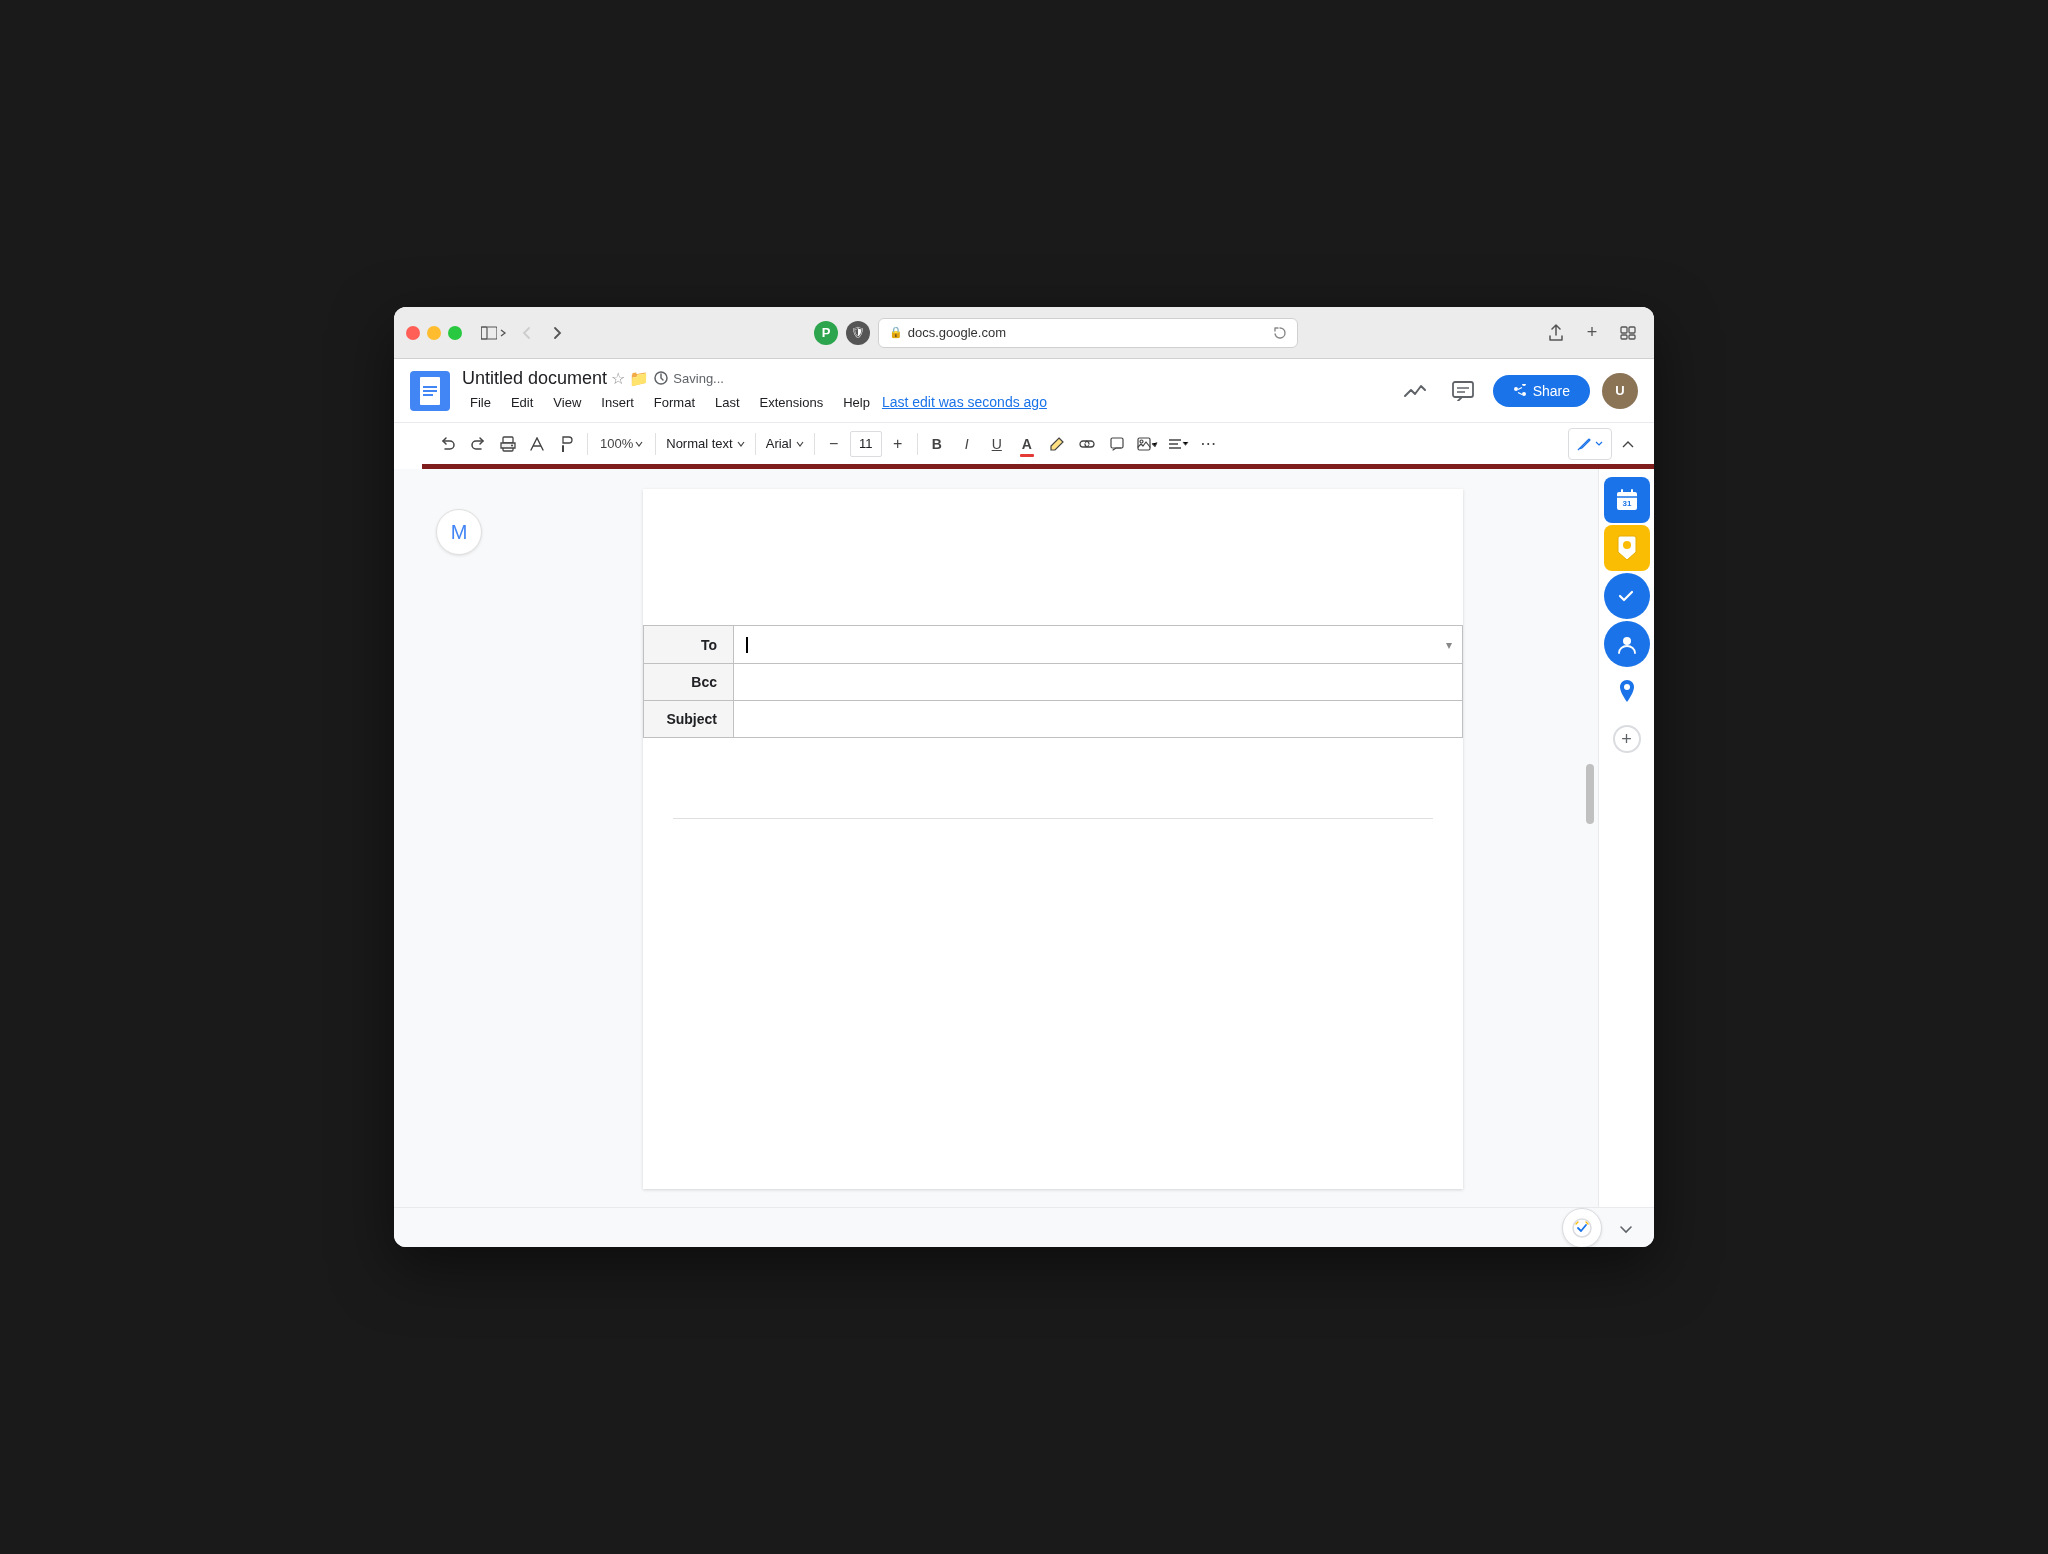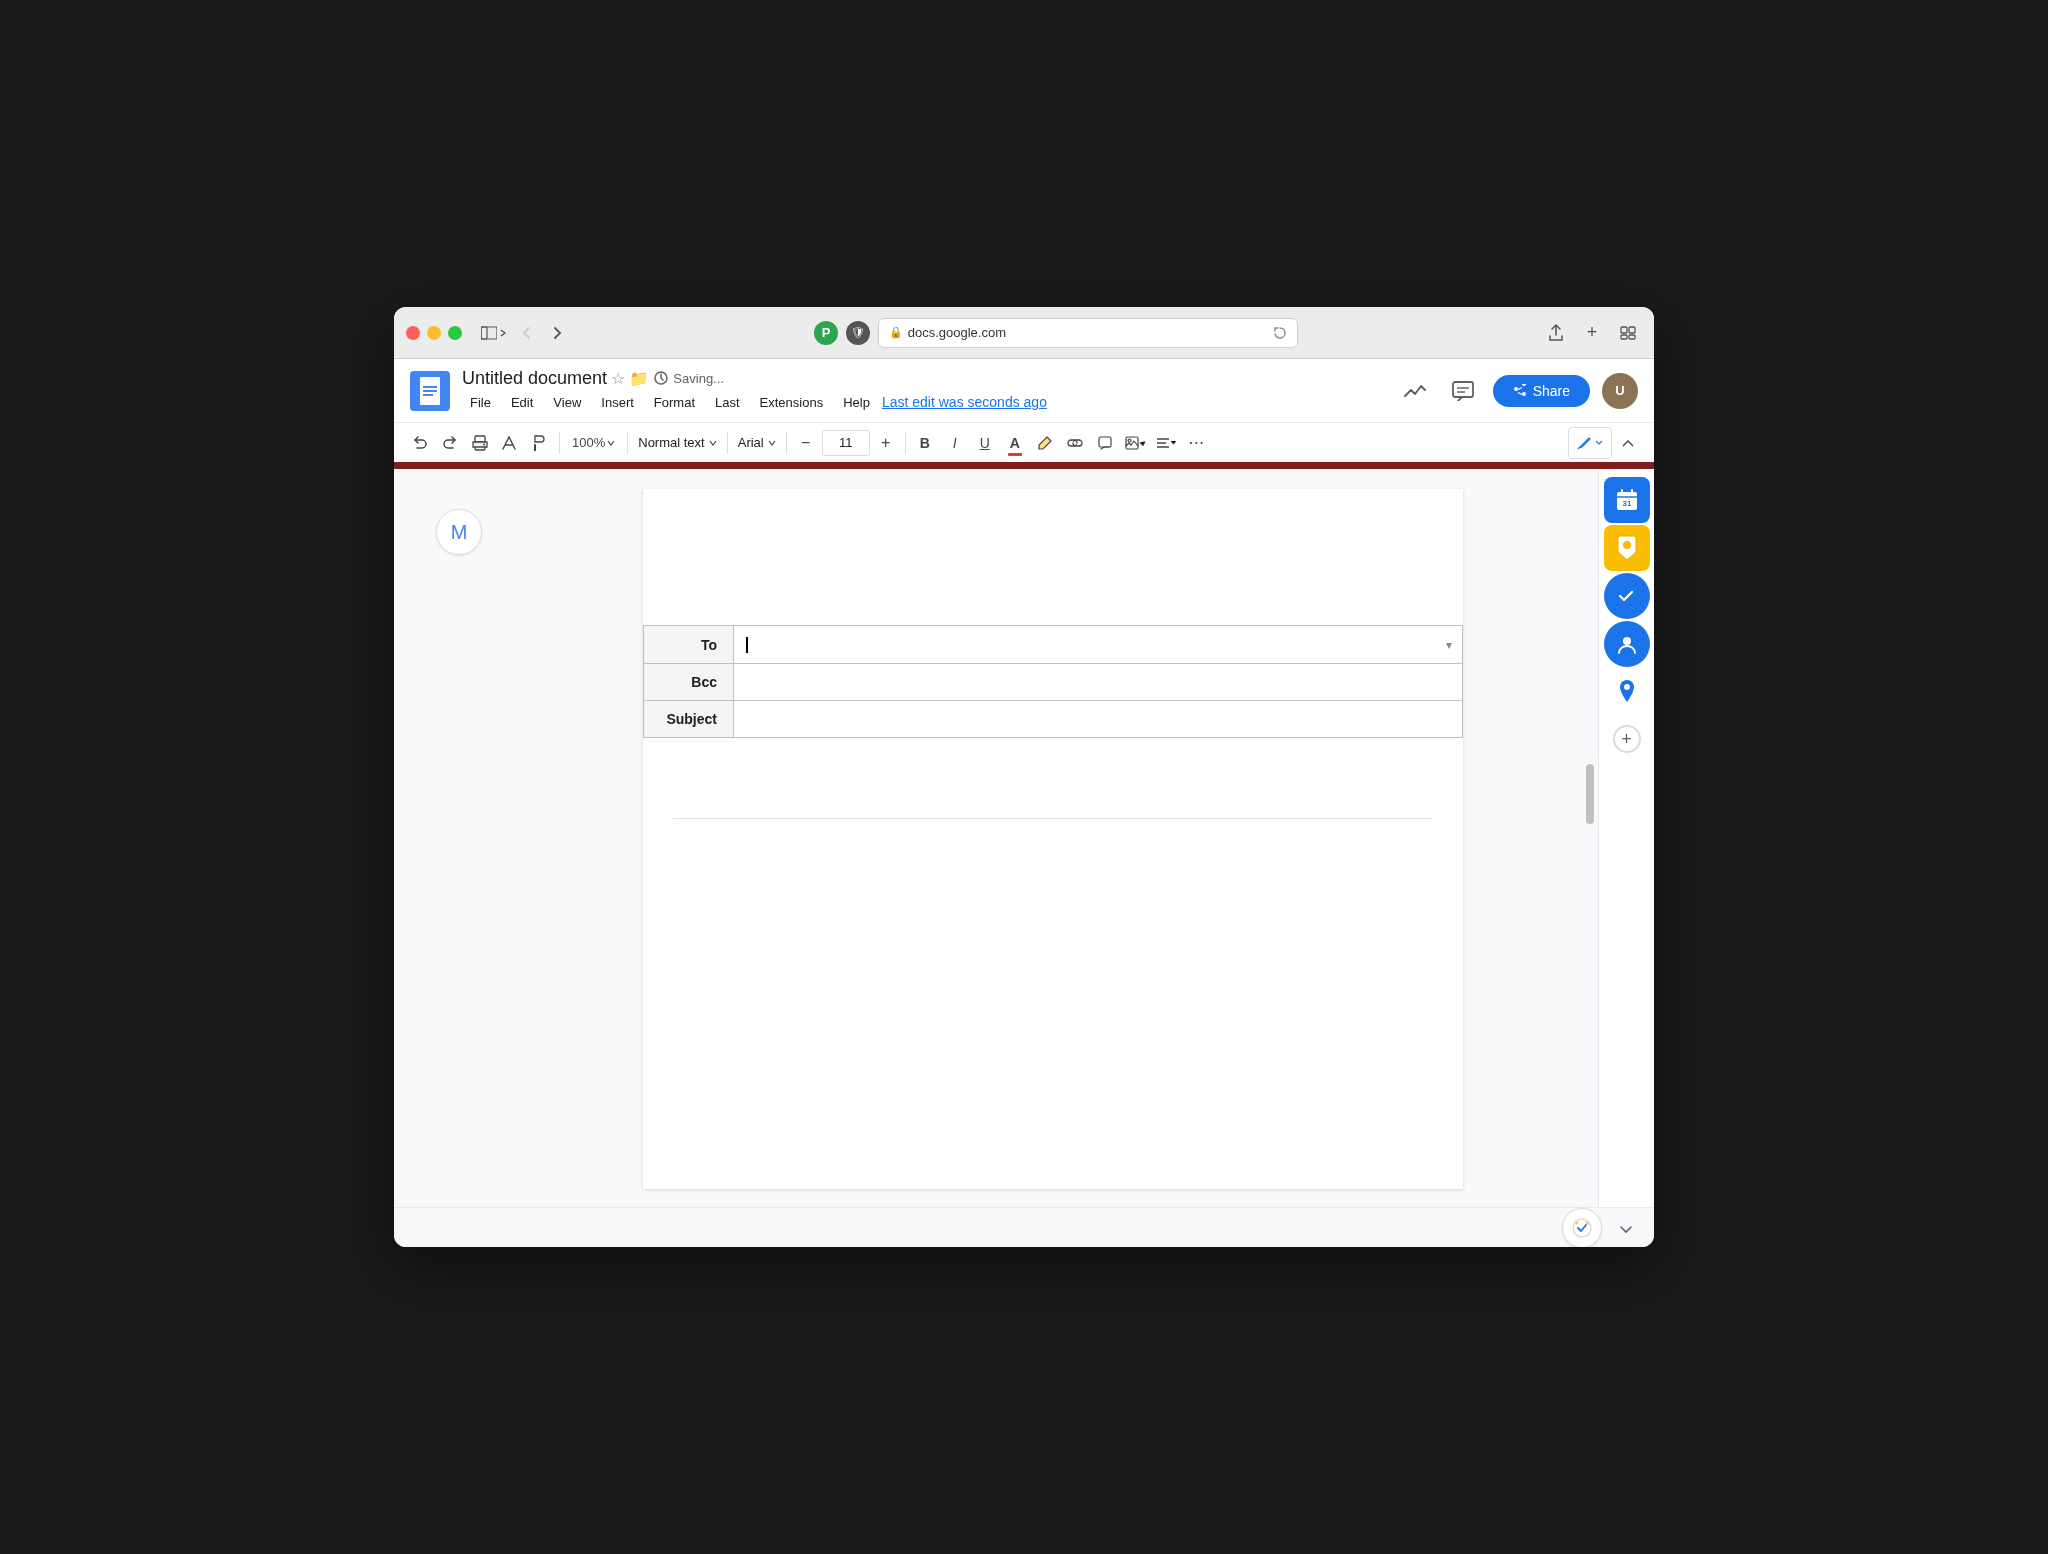--- a/index.html
+++ b/index.html
@@ -240,23 +240,24 @@
       cursor: pointer;
     }
 
     
     .docs-toolbar {
       background: #ffffff;
       height: 46px;
       display: flex;
       align-items: center;
       padding: 0 12px;
-      border-bottom: 7px solid #7f1d1d;
+      border-bottom: 5px solid #7f1d1d;
       flex-shrink: 0;
       gap: 2px;
+      margin-left: 28px;
     }
     .toolbar-btn {
       height: 32px;
       min-width: 28px;
       border: none;
       background: transparent;
       border-radius: 4px;
       cursor: pointer;
       display: flex;
       align-items: center;
@@ -292,21 +293,21 @@
       height: 32px;
       padding: 0 6px;
       gap: 2px;
     }
     .font-size-control {
       display: flex;
       align-items: center;
       gap: 2px;
     }
     .font-size-input {
-      width: 48px;
+      width: 32px;
       height: 26px;
       border: 1px solid #dadce0;
       border-radius: 2px;
       text-align: center;
       font-size: 13px;
       color: #202124;
       background: white;
     }
     .toolbar-right {
       margin-left: auto;

